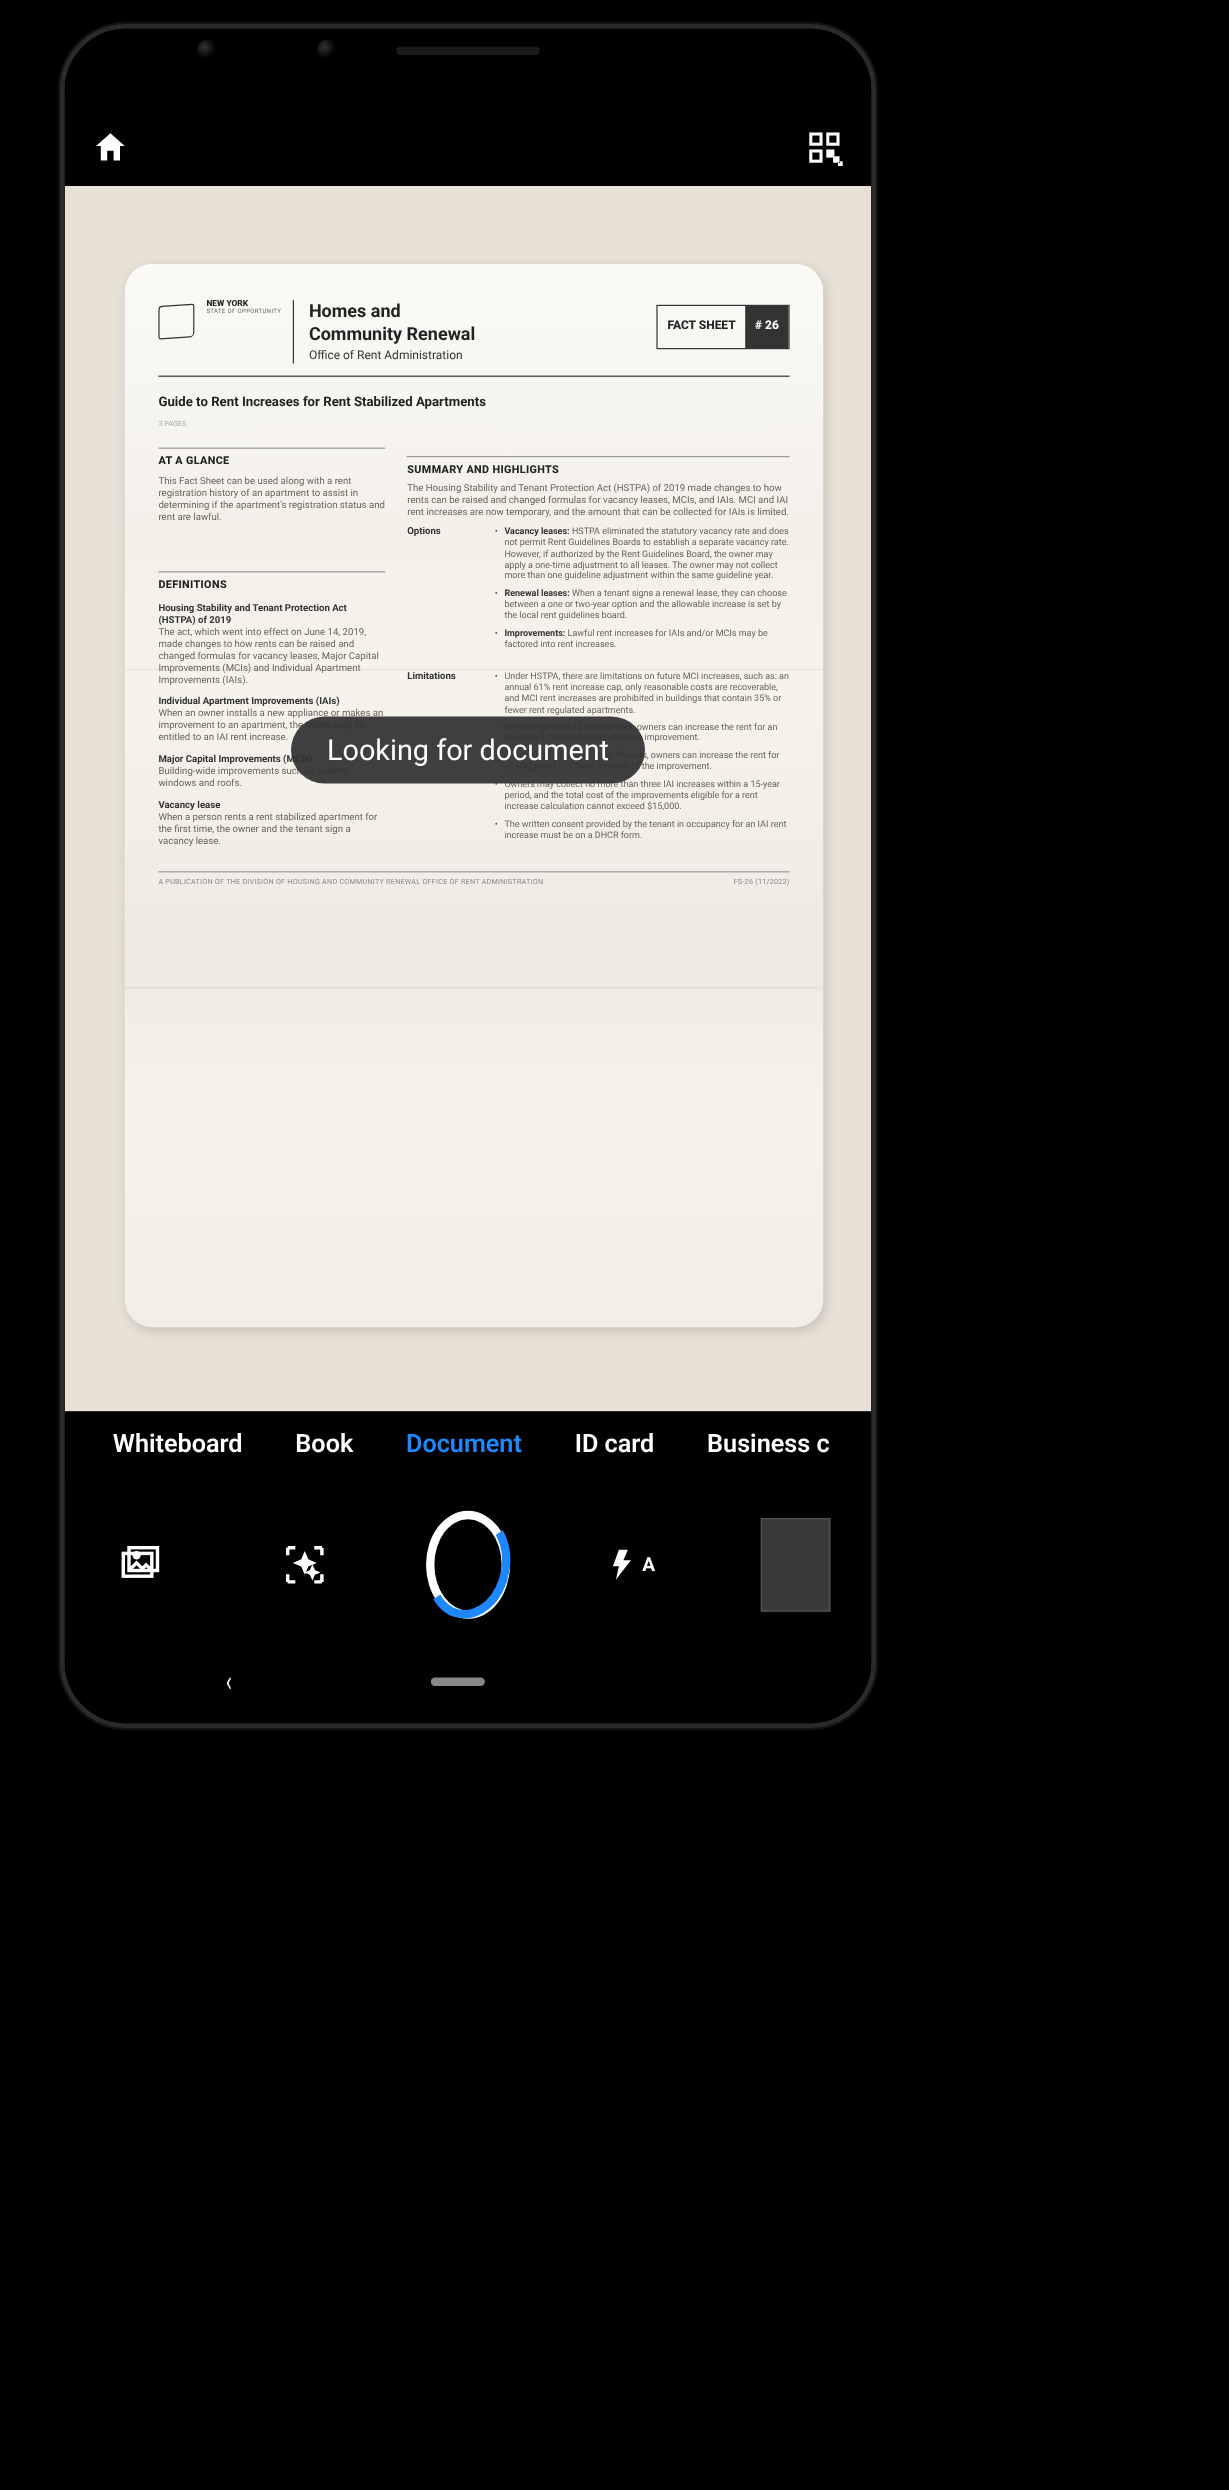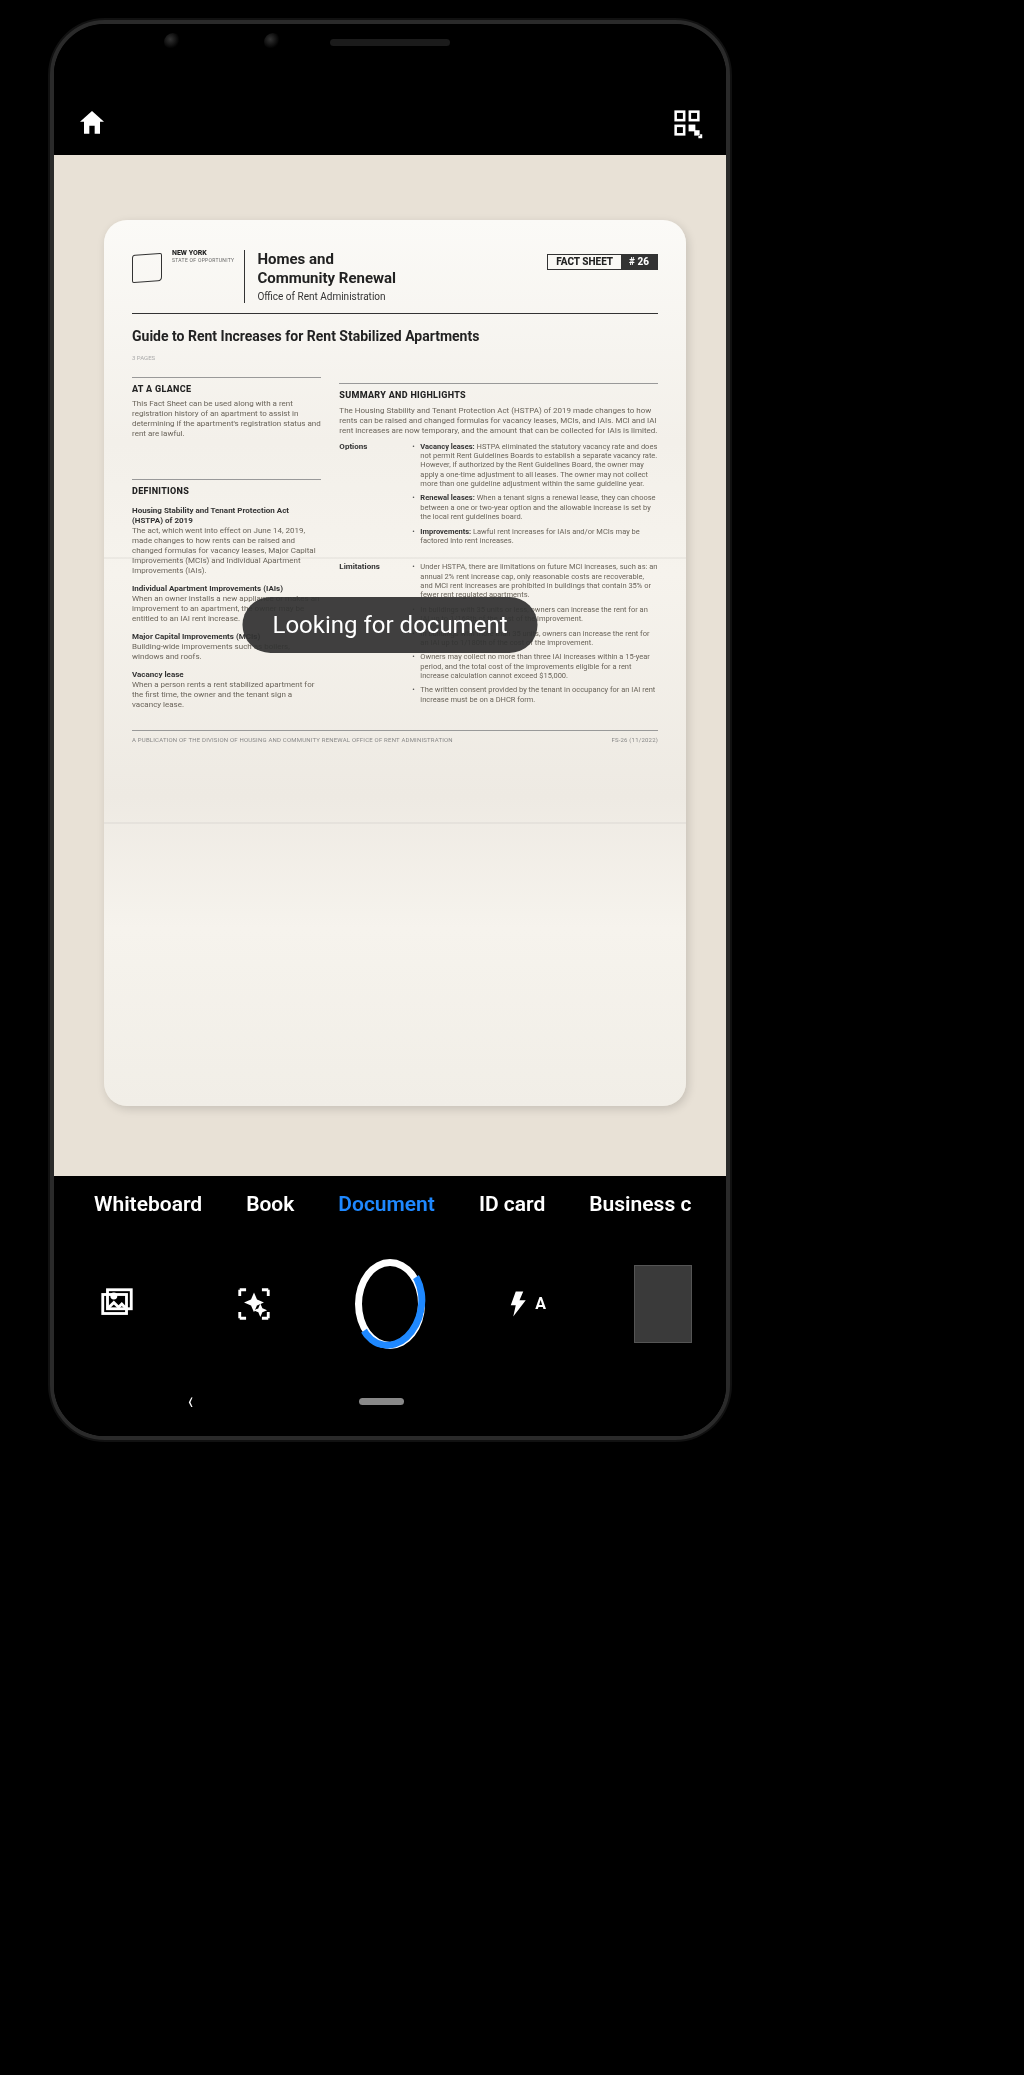--- a/index.html
+++ b/index.html
@@ -138,40 +138,40 @@
   .ny-sub { font-size: 5px; color:#666; letter-spacing: .3px;}
   .agency-title {
     border-left: 1.5px solid #333;
     padding-left: 12px;
   }
   .agency-title .line1 { font-size: 15px; font-weight: 700; color:#222; }
   .agency-title .line2 { font-size: 15px; font-weight: 700; color:#222; }
   .agency-title .line3 { font-size: 10px; font-weight: 400; color:#333; margin-top: 3px; }
   .fact-sheet-badge {
     display: flex;
-    height: 16px;
+    height: 37px;
     border: 1.5px solid #333;
     font-weight: 800;
     font-size: 10px;
     align-items: stretch;
     margin-top: 4px;
   }
   .fact-sheet-badge .fs-left {
     padding: 3px 8px;
     color: #222;
     display:flex;align-items:center;
   }
   .fact-sheet-badge .fs-right {
     background: #333;
     color: #fff;
     padding: 3px 8px;
     display:flex;align-items:center;
   }
   .doc-title {
-    font-size: 14px;
+    font-size: 11px;
     font-weight: 700;
     color: #222;
     margin-bottom: 8px;
   }
   .pages-note { font-size: 6px; color:#aaa; margin-bottom: 16px; }
   .two-col {
     display: flex;
     gap: 18px;
     align-items: center;
   }
@@ -392,21 +392,21 @@
               <ul class="bullets" id="options-list">
                   <li><strong>Vacancy leases:</strong> HSTPA eliminated the statutory vacancy rate and does not permit Rent Guidelines Boards to establish a separate vacancy rate. However, if authorized by the Rent Guidelines Board, the owner may apply a one-time adjustment to all leases. The owner may not collect more than one guideline adjustment within the same guideline year.</li>
                   <li><strong>Renewal leases:</strong> When a tenant signs a renewal lease, they can choose between a one or two-year option and the allowable increase is set by the local rent guidelines board.</li>
                   <li><strong>Improvements:</strong> Lawful rent increases for IAIs and/or MCIs may be factored into rent increases.</li>
                 </ul>
             </div>
 
             <div class="opt-row" style="margin-top:12px">
               <div class="opt-label">Limitations</div>
               <ul class="bullets" id="limitations-list">
-                  <li>Under HSTPA, there are limitations on future MCI increases, such as: an annual 2% rent increase cap, only reasonable costs are recoverable, and MCI rent increases are prohibited in buildings that contain 35% or fewer rent regulated apartments.</li>
+                  <li>Under HSTPA, there are limitations on future MCI increases, such as: an annual 61% rent increase cap, only reasonable costs are recoverable, and MCI rent increases are prohibited in buildings that contain 35% or fewer rent regulated apartments.</li>
                   <li>In buildings with 35 units or less, owners can increase the rent for an IAI up to 1/168th of the cost of the improvement.</li>
                   <li>In buildings with more than 35 units, owners can increase the rent for an IAI up to 1/180th of the cost of the improvement.</li>
                   <li>Owners may collect no more than three IAI increases within a 15-year period, and the total cost of the improvements eligible for a rent increase calculation cannot exceed $15,000.</li>
                   <li>The written consent provided by the tenant in occupancy for an IAI rent increase must be on a DHCR form.</li>
                 </ul>
             </div>
           </div>
         </div>
 
         <div class="paper-footer">

